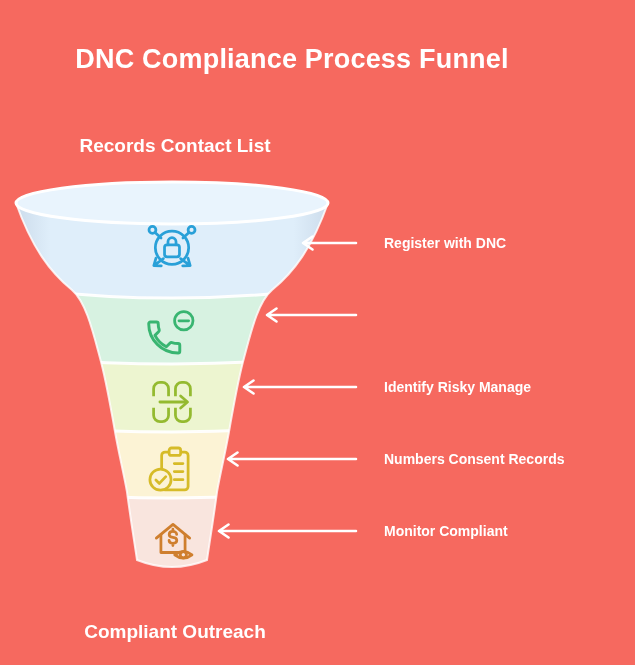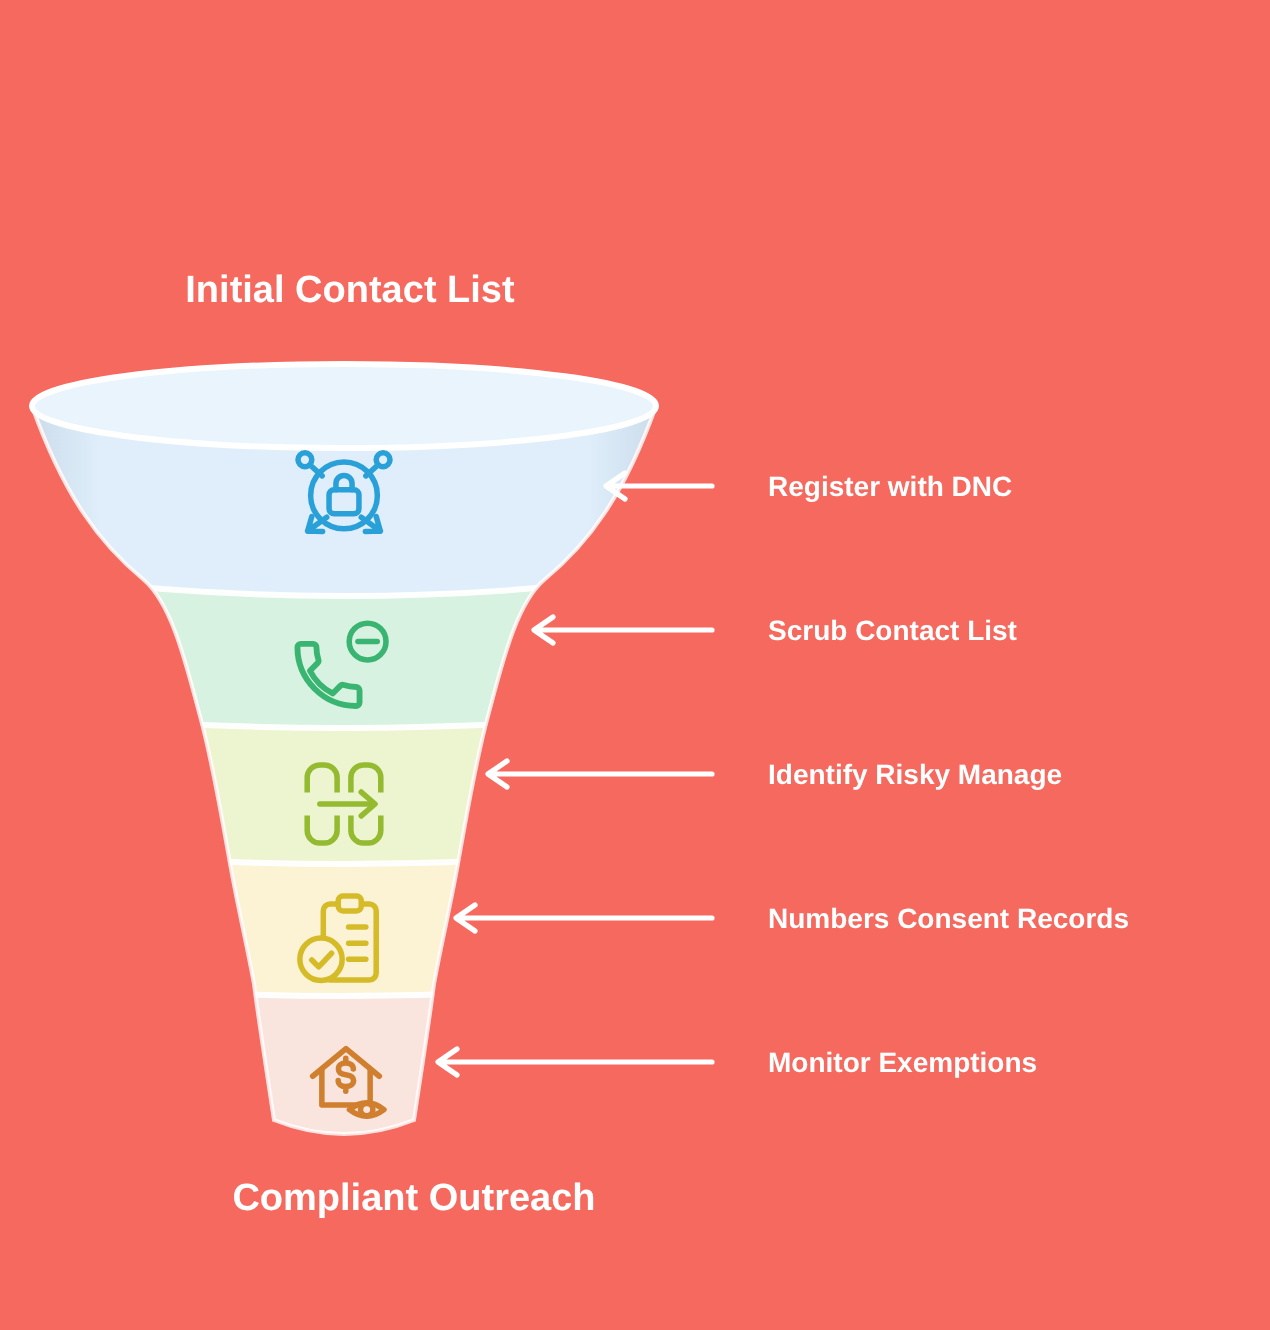--- a/index.html
+++ b/index.html
@@ -15,44 +15,44 @@
     position:absolute;left:0;top:44px;width:584px;
     text-align:center;
     font-size:27px;line-height:30px;font-weight:700;
     letter-spacing:.2px;
   }
   .end-label{
     position:absolute;left:0;width:350px;text-align:center;
     font-size:19px;line-height:24px;font-weight:600;
   }
   .entry{top:134px;}
-  .exit{top:588px;padding-left:32px;}
+  .exit{top:620px;}
   .stage-label{
     position:absolute;left:372px;
     font-size:14px;line-height:24px;font-weight:600;
     white-space:nowrap;
     margin-left:12px;
   }
   .sl-0{top:231px;} .sl-1{top:303px;} .sl-2{top:375px;} .sl-3{top:447px;} .sl-4{top:519px;}
   svg.scene{position:absolute;left:0;top:0;}
 </style>
 </head>
 <body>
 
 <div class="canvas" style="background: rgb(246, 105, 95); color: rgb(255, 255, 255);">
 
+  <div class="title">DNC Compliance Process Funnel</div>
 
-  <div class="end-label entry">Initial Contact List</div>
+  <div class="end-label entry">Records Contact List</div>
   <div class="end-label exit">Compliant Outreach</div>
 
   <div class="stage-label sl-0">Register with DNC</div>
-  <div class="stage-label sl-1">Scrub Contact List</div>
   <div class="stage-label sl-2">Identify Risky Manage</div>
   <div class="stage-label sl-3">Numbers Consent Records</div>
-  <div class="stage-label sl-4">Monitor Exemptions</div>
+  <div class="stage-label sl-4">Monitor Compliant</div>
 
   <svg class="scene" width="635" height="665" viewBox="0 0 635 665">
     <defs>
       <clipPath id="funnelClip">
         <path d="M 16 203
                  C 32 248 50 272 72 290
                  C 86 302 93 332 100 358
                  C 106 380 110 404 114 426
                  C 118 450 123 470 127 492
                  C 130 515 134 540 137 560

